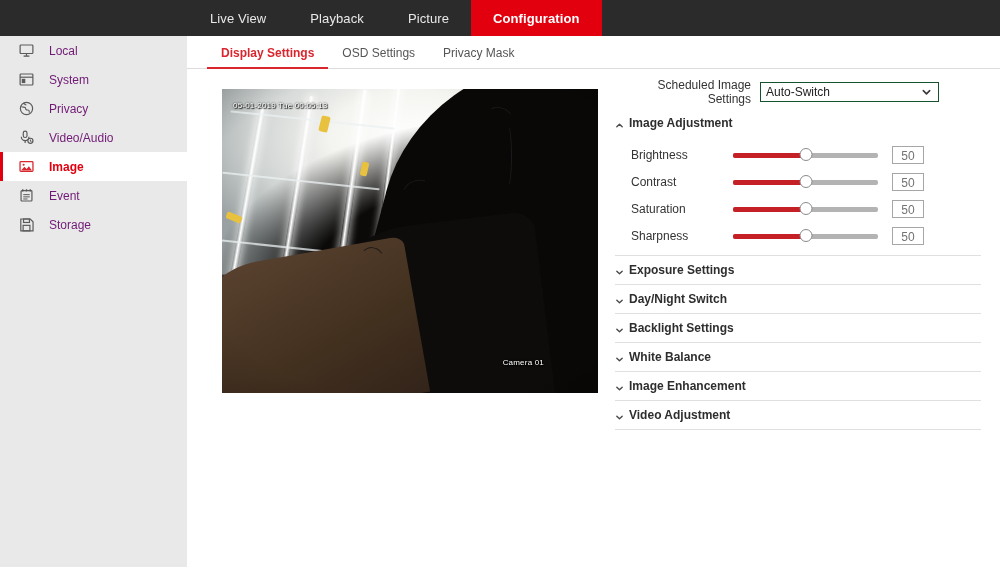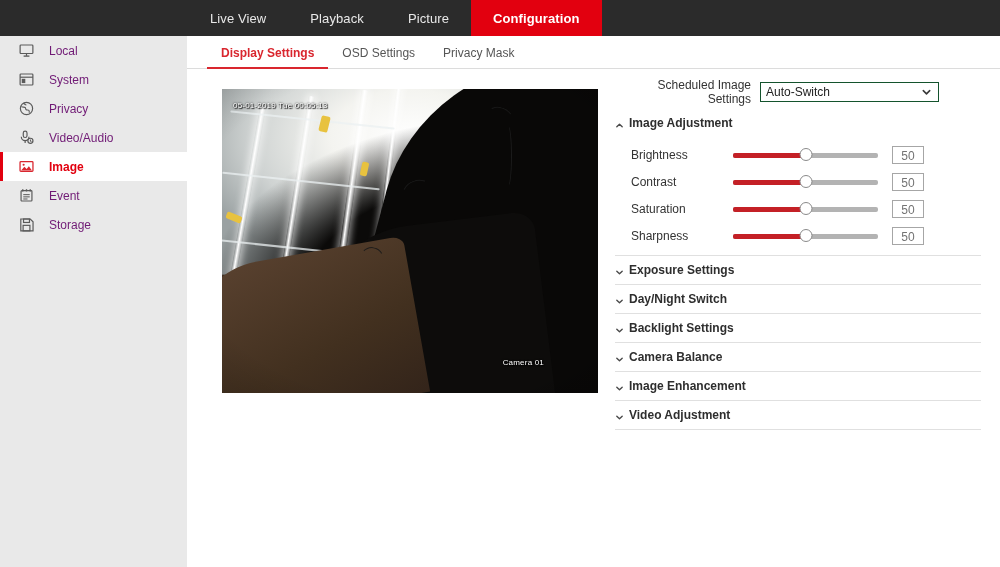--- a/index.html
+++ b/index.html
@@ -573,21 +573,21 @@
           <span class="caret"><svg viewBox="0 0 10 10" width="9" height="9" fill="none" stroke="#4a4a4a" stroke-width="1.5" stroke-linecap="round" stroke-linejoin="round">
               <polyline points="2,3.5 5,6.5 8,3.5"></polyline>
             </svg></span>
           <span>Backlight Settings</span>
         </div>
         <div class="divider"></div>
         <div class="section-head">
           <span class="caret"><svg viewBox="0 0 10 10" width="9" height="9" fill="none" stroke="#4a4a4a" stroke-width="1.5" stroke-linecap="round" stroke-linejoin="round">
               <polyline points="2,3.5 5,6.5 8,3.5"></polyline>
             </svg></span>
-          <span>Camera Balance</span>
+          <span>White Balance</span>
         </div>
         <div class="divider"></div>
         <div class="section-head">
           <span class="caret"><svg viewBox="0 0 10 10" width="9" height="9" fill="none" stroke="#4a4a4a" stroke-width="1.5" stroke-linecap="round" stroke-linejoin="round">
               <polyline points="2,3.5 5,6.5 8,3.5"></polyline>
             </svg></span>
           <span>Image Enhancement</span>
         </div>
         <div class="divider"></div>
         <div class="section-head">

